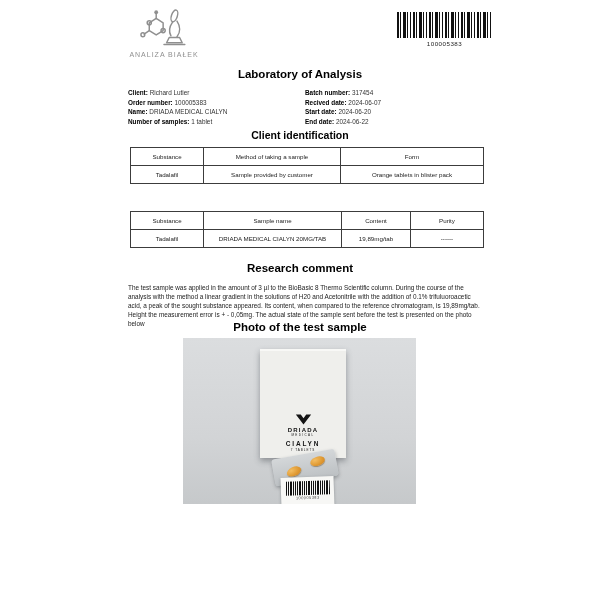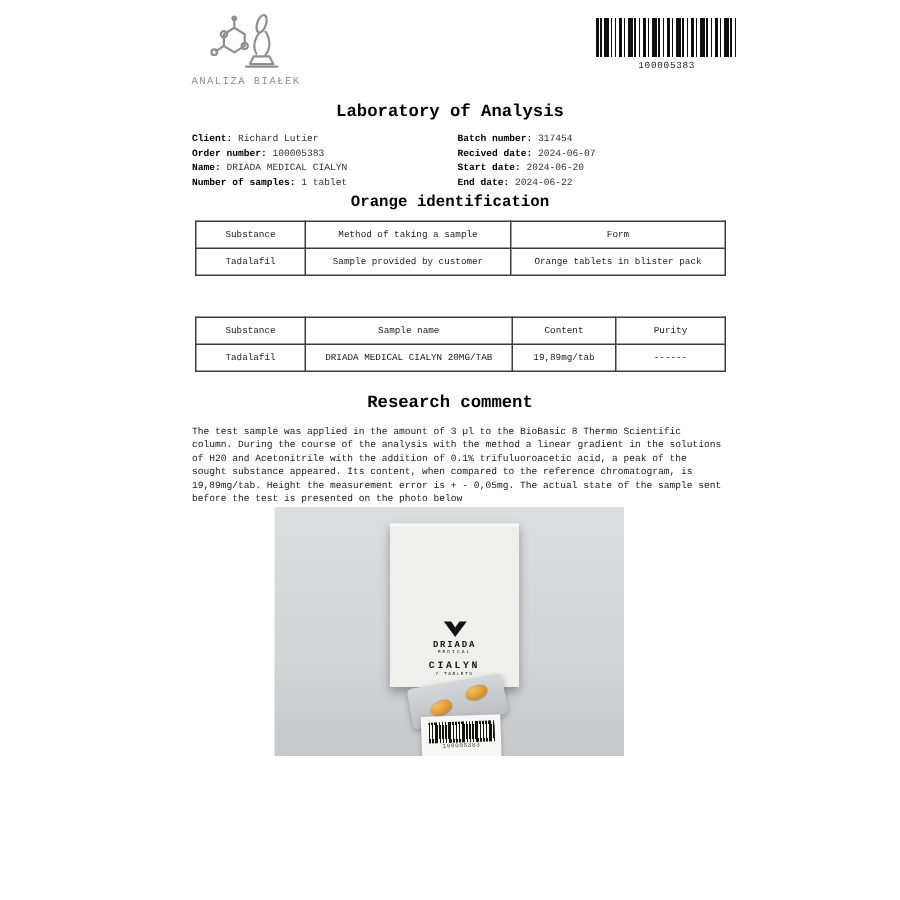--- a/index.html
+++ b/index.html
@@ -1,17 +1,17 @@
 <!DOCTYPE html>
 <html><head>
 <meta charset="utf-8">
 <style>
   * { margin:0; padding:0; box-sizing:border-box; }
   html,body { width:600px; height:600px; background:#ffffff; font-family:"Liberation Sans", sans-serif; }
-  .page { position:relative; width:600px; height:504px; background:#fff; overflow:hidden; color:#111;font-family:Liberation Mono, monospace; }
+  .page { position:relative; width:600px; height:504px; background:#fff; overflow:hidden; color:#111; }
 
   
   .logo-wrap { position:absolute; left:122px; top:8px; width:84px; text-align:center; }
   .logo-icon { display:block; margin:0 auto; width:52px; height:40px; }
   .logo-text { margin-top:3px; font-size:7px; letter-spacing:1px; color:#8f8f8f; white-space:nowrap; }
 
   .barcode-wrap { position:absolute; left:397px; top:12px; width:95px; text-align:center; }
   .barcode-bars { width:95px; height:26px; background:
       repeating-linear-gradient(90deg,#111 0 2px,#fff 2px 3px,#111 3px 4px,#fff 4px 6px,#111 6px 9px,#fff 9px 10px,#111 10px 11px,#fff 11px 13px,#111 13px 14px,#fff 14px 16px); }
   .barcode-num { margin-top:2px; font-size:6.2px; color:#222; letter-spacing:0.5px; }
@@ -122,21 +122,21 @@
     <div><b>Name:</b> <span>DRIADA MEDICAL CIALYN</span></div>
     <div><b>Number of samples:</b> <span>1 tablet</span></div>
   </div>
   <div class="info-col info-right">
     <div><b>Batch number:</b> <span>317454</span></div>
     <div><b>Recived date:</b> <span>2024-06-07</span></div>
     <div><b>Start date:</b> <span>2024-06-20</span></div>
     <div><b>End date:</b> <span>2024-06-22</span></div>
   </div>
 
-  <div class="doc-title h-sec1">Orange identification</div>
+  <div class="doc-title h-sec1">Client identification</div>
   <table class="tbl-sample">
     <colgroup>
         <col style="width:73px">
         <col style="width:137px">
         <col style="width:143px">
       </colgroup>
     <tbody>
         <tr>
       <th>Substance</th>
       <th>Method of taking a sample</th>
@@ -169,20 +169,21 @@
       <td>DRIADA MEDICAL CIALYN 20MG/TAB</td>
       <td>19,89mg/tab</td>
       <td>------</td>
     </tr>
   </tbody>
     </table>
 
   <div class="doc-title h-sec3">Research comment</div>
   <p class="comment">The test sample was applied in the amount of 3 µl to the BioBasic 8 Thermo Scientific column. During the course of the analysis with the method a linear gradient in the solutions of H20 and Acetonitrile with the addition of 0.1% trifuluoroacetic acid, a peak of the sought substance appeared. Its content, when compared to the reference chromatogram, is 19,89mg/tab. Height the measurement error is + - 0,05mg. The actual state of the sample sent before the test is presented on the photo below</p>
 
+  <div class="doc-title h-sec4">Photo of the test sample</div>
   <div class="photo">
     <div class="box">
       <div class="box-inner">
         <svg class="box-tri" viewBox="0 0 20 14">
           <path d="M1 1 L10 13 L19 1 L13.2 1 L10 5.6 L6.8 1 Z" fill="#141414"></path>
         </svg>
         <div class="box-brand">DRIADA</div>
         <div class="box-sub">MEDICAL</div>
         <div class="box-product">CIALYN</div>
         <div class="box-tabs">7 TABLETS</div>

